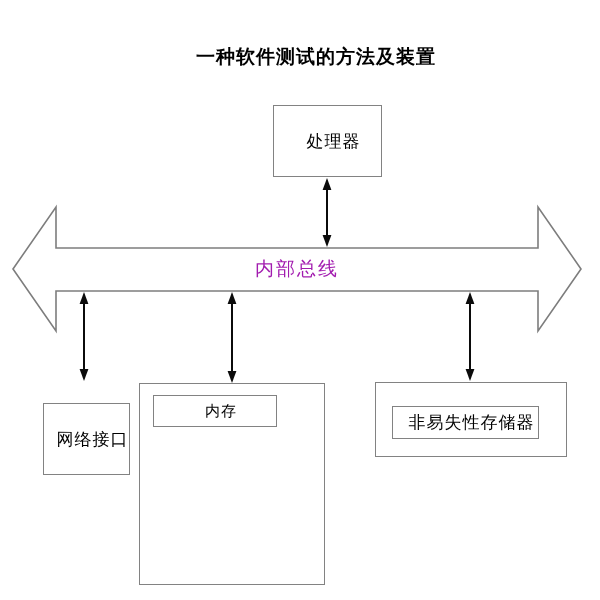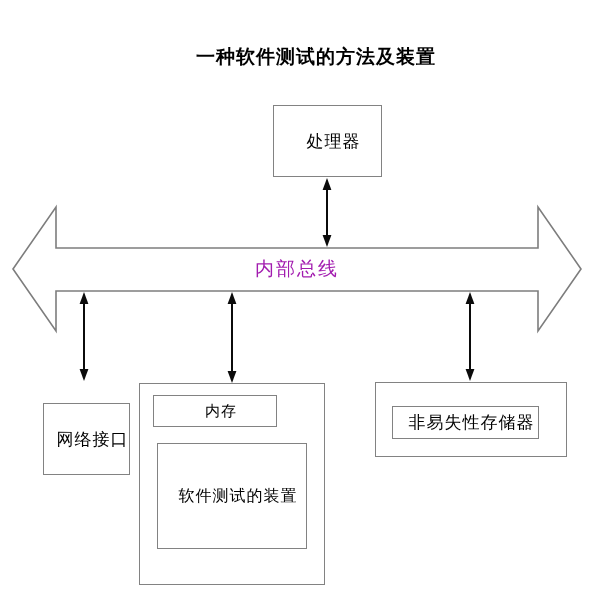--- a/index.html
+++ b/index.html
@@ -124,22 +124,19 @@
 
   <div class="box box-network">
     <span>网络接口</span>
   </div>
 
   <div class="box box-memory"></div>
   <div class="box box-memory-label">
     <span>内存</span>
   </div>
 
-  <div class="box box-device">
-    <span>软件测试的装置</span>
-  </div>
 
   <div class="box box-nvm"></div>
   <div class="box box-nvm-label">
     <span>非易失性存储器</span>
   </div>
 
 </div>
 
 </body></html>

